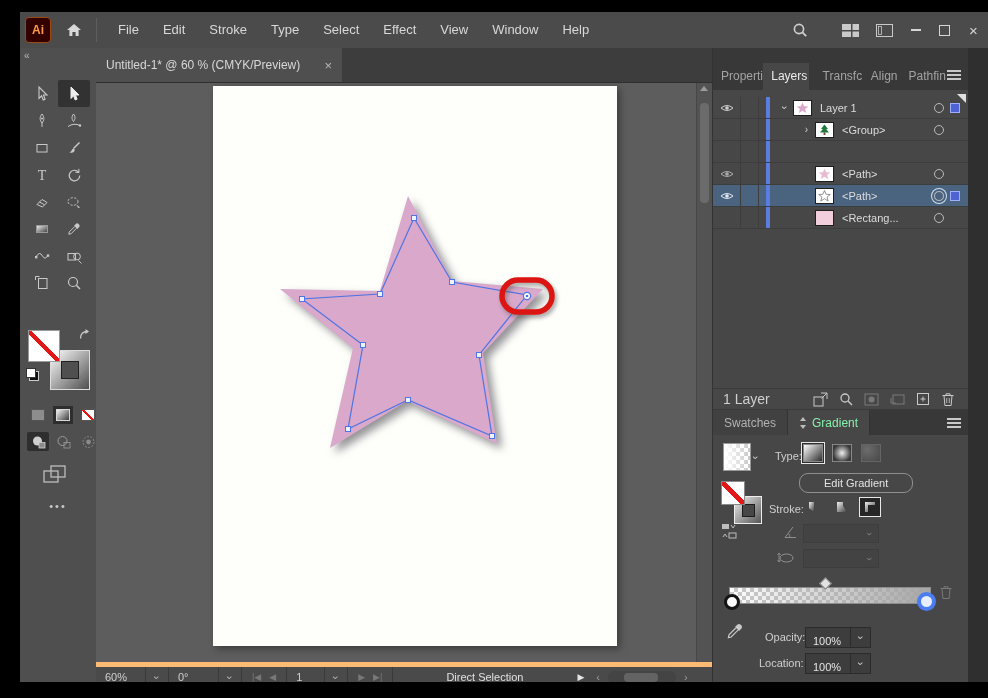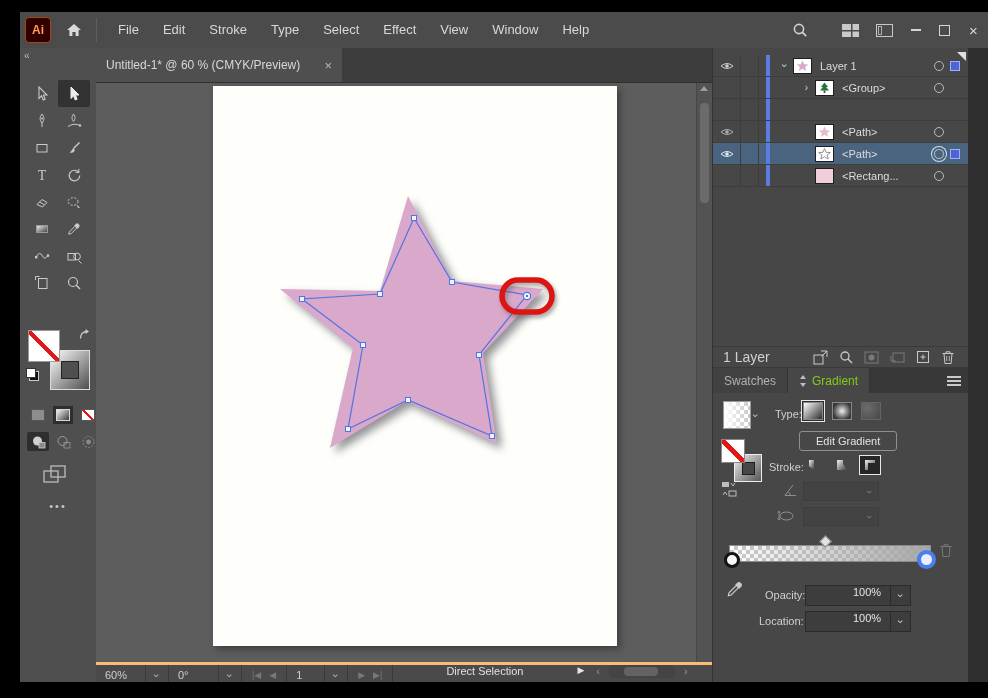--- a/index.html
+++ b/index.html
@@ -49,21 +49,21 @@
   .doc-tabbar{height:34px;background:#3d3d3d;border-bottom:1px solid #2f2f2f;display:flex;}
   .doc-tab{width:226px;background:#4f4f4f;display:flex;align-items:center;padding:0 10px;}
   .doc-title{color:#d8d8d8;font-size:12px;white-space:nowrap;}
   .doc-close{color:#b9b9b9;font-size:13px;margin-left:auto;}
   .viewport{position:relative;height:579px;background:#5d5d5d;overflow:hidden;}
   .artboard{position:absolute;left:117px;top:3px;width:404px;height:560px;background:#fefefb;box-shadow:3px 3px 7px rgba(0,0,0,.35);}
   .starsvg{position:absolute;left:0;top:0;}
   .vscroll{position:absolute;right:0;top:0;width:15px;height:579px;background:#535353;border-left:1px solid #474747;}
   .vthumb{position:absolute;left:3px;top:20px;width:9px;height:100px;background:#6b6b6b;border-radius:4px;}
   .varr{position:absolute;left:3px;top:3px;width:0;height:0;border-left:4px solid transparent;border-right:4px solid transparent;border-bottom:5px solid #9c9c9c;}
-  .status{height:20px;background:#4a4a4a;border-top:3px solid #fdba74;display:flex;align-items:flex-start;font-size:11px;color:#cfcfcf;}
+  .status{height:20px;background:#4a4a4a;border-top:5px solid #fdba74;display:flex;align-items:center;font-size:11px;color:#cfcfcf;}
   .sb-combo{height:100%;display:flex;align-items:center;border-right:1px solid #3a3a3a;}
   .sb-val{padding-left:9px;flex:1;}
   .sb-chev{width:22px;text-align:center;color:#b5b5b5;border-left:1px solid #3a3a3a;height:100%;display:flex;align-items:center;justify-content:center;}
   .sb-nav{display:flex;align-items:center;gap:8px;padding:0 10px;border-right:1px solid #3a3a3a;height:100%;color:#787878;font-size:9px;}
   .sb-tool{color:#e0e0e0;}
   .chev{display:inline-block;font-size:11px;line-height:1;}
   .rot90{transform:rotate(90deg);}
   .hthumb{width:34px;height:9px;background:#636363;border-radius:4px;}
   
   .rpanel{position:absolute;left:712px;top:48px;width:256px;height:634px;background:#474747;border-left:1px solid #333;}
@@ -92,52 +92,52 @@
   .tcirc{width:8px;height:8px;border:1px solid #b9b9b9;border-radius:50%;}
   .tcirc.double{box-shadow:0 0 0 2px #4a6480,0 0 0 3px #cfe0f0;}
   .selsq{width:8px;height:8px;background:#4f63d2;border:1px solid #9db0ff;}
   .selsq.hidden{visibility:hidden;}
   .lfooter{height:22px;background:#474747;border-top:1px solid #3a3a3a;border-bottom:1px solid #3a3a3a;display:flex;align-items:center;padding:0 10px;box-sizing:border-box;}
   .lcount{font-size:14px;color:#cfcfcf;}
   .lficons{margin-left:auto;display:flex;align-items:center;gap:11px;padding-right:4px;}
   .dim{opacity:.38;}
   .gtabbar{height:25px;background:#383838;display:flex;align-items:stretch;}
   .gtab{display:flex;align-items:center;gap:5px;padding:0 11px;font-size:12px;color:#b2b2b2;background:#414141;border-right:1px solid #333;}
-  .gtab.active{background:#474747;color:#84cc16;}
+  .gtab.active{background:#474747;color:#86efac;}
   .gmenu{margin-left:auto;margin-right:8px;align-self:center;}
   .gbody{position:relative;height:247px;background:#474747;font-size:11px;color:#cfcfcf;}
   .gswatch{position:absolute;left:10px;top:8px;width:26px;height:26px;border:1px solid #999;background-color:#fff;background-image:linear-gradient(to right,rgba(255,255,255,1),rgba(255,255,255,0)),linear-gradient(45deg,#c9c9c9 25%,transparent 25%,transparent 75%,#c9c9c9 75%),linear-gradient(45deg,#c9c9c9 25%,transparent 25%,transparent 75%,#c9c9c9 75%);background-size:100% 100%,8px 8px,8px 8px;background-position:0 0,0 0,4px 4px;}
   .gsw-chev{position:absolute;left:41px;top:17px;color:#c9c9c9;}
   .glabel{position:absolute;}
   .typebtns{position:absolute;left:88px;top:7px;display:flex;gap:5px;}
   .tbtn{width:24px;height:22px;display:flex;align-items:center;justify-content:center;}
   .tbtn.active{background:#2d2d2d;outline:1px solid #e8e8e8;outline-offset:-1px;}
   .tbtn .g{width:18px;height:16px;border:1px solid #888;}
   .g-lin{background:linear-gradient(135deg,#fff,#2d2d2d);}
   .g-rad{background:radial-gradient(circle,#f0f0f0 0%,#3a3a3a 75%);}
   .g-free{background:radial-gradient(circle at 30% 30%,#9a9a9a,#4a4a4a);opacity:.45;}
-  .editgrad{position:absolute;left:86px;top:38px;border:1px solid #8f8f8f;border-radius:3px;padding:3px 16px;color:#e3e3e3;font-size:11px;background:transparent;}
+  .editgrad{position:absolute;left:86px;top:38px;border:1px solid #8f8f8f;border-radius:9px;padding:3px 24px;color:#e3e3e3;font-size:11px;background:transparent;}
   .fsmini{position:absolute;left:8px;top:46px;width:42px;height:46px;}
   .fsm-none{position:absolute;left:0;top:0;width:22px;height:22px;background:#fff;border:1px solid #888;background-image:linear-gradient(45deg,transparent 43%,#e21717 43%,#e21717 57%,transparent 57%);z-index:2;}
   .fsm-stroke{position:absolute;left:13px;top:15px;width:26px;height:26px;border:1px solid #eee;background:linear-gradient(135deg,#f0f0f0,#555);display:flex;align-items:center;justify-content:center;z-index:1;}
   .fsm-hole{width:11px;height:11px;background:#474747;border:1px solid #1d1d1d;}
   .strokebtns{position:absolute;left:90px;top:62px;display:flex;gap:6px;}
   .sbtn{width:22px;height:20px;display:flex;align-items:center;justify-content:center;}
   .sbtn.active{background:#262626;outline:1px solid #e8e8e8;outline-offset:-1px;}
   .dimcombo{position:absolute;display:flex;width:74px;height:17px;background:#414141;border:1px solid #363636;opacity:.55;align-items:center;}
   .dimcombo .dc{margin-left:auto;width:18px;text-align:center;color:#aaa;font-size:10px;}
   .gslider{position:absolute;left:16px;top:152px;width:200px;height:15px;}
   .gtrack{position:relative;width:100%;height:100%;border:1px solid #8c8c8c;background-color:#fff;background-image:linear-gradient(45deg,#c9c9c9 25%,transparent 25%,transparent 75%,#c9c9c9 75%),linear-gradient(45deg,#c9c9c9 25%,transparent 25%,transparent 75%,#c9c9c9 75%);background-size:8px 8px;background-position:0 0,4px 4px;}
   .gtrack::after{content:"";position:absolute;inset:0;background:linear-gradient(to right,rgba(255,255,255,0),rgba(166,166,166,1));}
   .gmid{position:absolute;left:46%;top:-8px;width:7px;height:7px;background:#e2e2e2;border:1px solid #777;transform:rotate(45deg);}
   .gstopL{position:absolute;left:-5px;bottom:-8px;width:10px;height:10px;border-radius:50%;background:#fafafa;border:3px solid #141414;}
   .gstopR{position:absolute;right:-7px;bottom:-9px;width:11px;height:11px;border-radius:50%;background:#e8eefc;border:4px solid #4a7df0;}
   .gtrash{position:absolute;left:226px;top:150px;}
   .gdrop{position:absolute;left:12px;top:186px;}
-  .gcombo{position:absolute;display:flex;width:64px;height:19px;background:#3d3d3d;border:1px solid #2b2b2b;align-items:flex-start;padding-left:40px;}
+  .gcombo{position:absolute;display:flex;width:64px;height:19px;background:#3d3d3d;border:1px solid #2b2b2b;align-items:flex-end;}
   .gcombo .v{padding-left:7px;flex:1;color:#e4e4e4;}
   .gcombo .c{width:19px;height:100%;border-left:1px solid #2b2b2b;display:flex;align-items:center;justify-content:center;color:#c9c9c9;font-size:10px;}
   .bottomblack{position:absolute;left:0;top:682px;width:988px;height:16px;background:#000;}
 </style>
 </head>
 <body>
 
 <div class="screen">
 
   <svg width="0" height="0" style="position:absolute">
@@ -430,20 +430,32 @@
       <span style="margin-left:54px;color:#e6e6e6;font-size:9px">▶</span>
       <span style="margin-left:12px;color:#9a9a9a">‹</span>
       <div style="margin-left:8px;width:64px;height:13px;background:#444;border-radius:6px;display:flex;align-items:center;padding:0 2px">
         <div class="hthumb" style="margin-left:14px"></div>
       </div>
       <span style="margin-left:8px;color:#9a9a9a">›</span>
     </div>
   </div>
 
   <div class="rpanel">
+    <div class="ptabbar">
+      <div class="ptab" style="max-width:46px">Properti</div>
+      <div class="ptab active">Layers</div>
+      <div class="ptab" style="margin-left:6px">Transfc</div>
+      <div class="ptab">Align</div>
+      <div class="ptab">Pathfin</div>
+      <div class="pmenu">
+        <div class="mline"></div>
+          <div class="mline"></div>
+          <div class="mline"></div>
+      </div>
+    </div>
 
     <div class="layersbody">
       <div class="corner-tri"></div>
 
       <div class="lrow">
         <div class="cell eyec">
           <svg width="14" height="10" viewBox="0 0 14 10">
               <path d="M1 5 Q7 0 13 5 Q7 10 1 5 Z" fill="none" stroke="#cfcfcf"></path>
               <circle cx="7" cy="5" r="1.8" fill="#cfcfcf"></circle>
             </svg>

